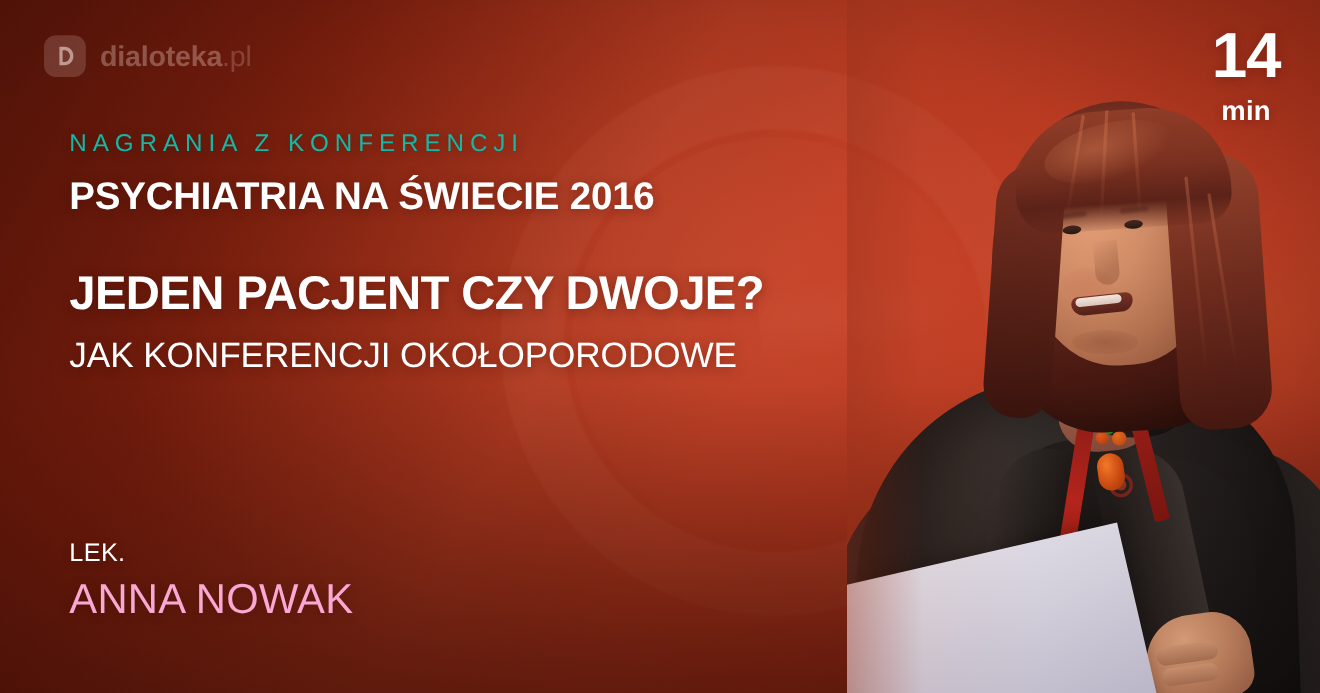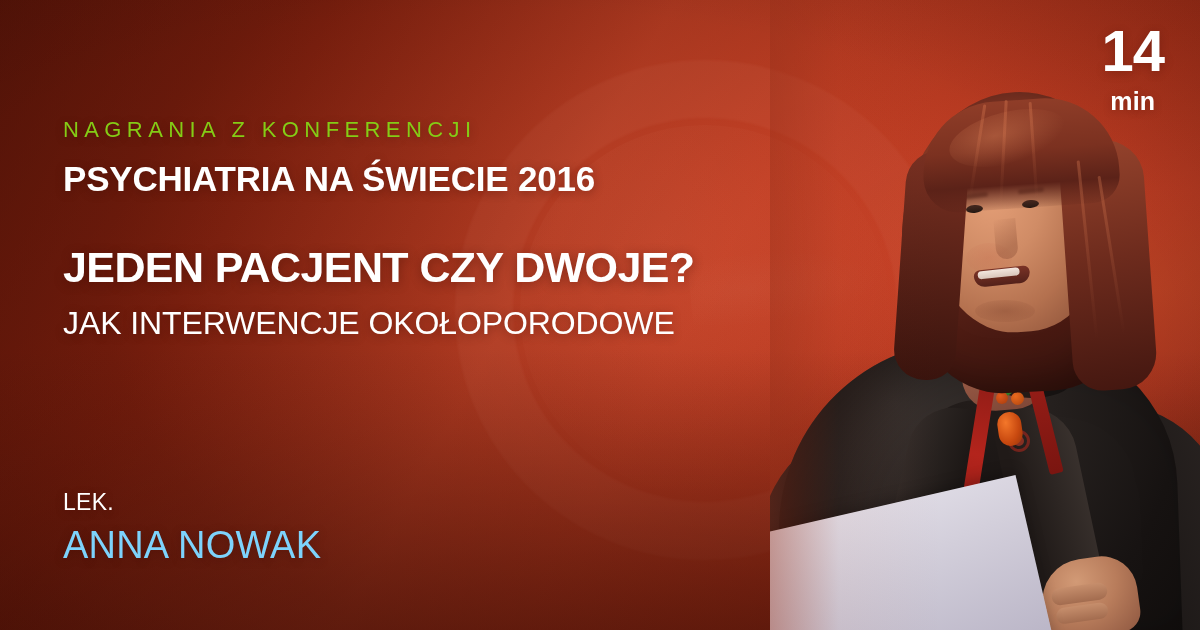--- a/index.html
+++ b/index.html
@@ -84,21 +84,21 @@
   .duration-unit{
     font-size:25px;font-weight:700;display:block;margin-top:9px;letter-spacing:0.2px;
     text-shadow:0 2px 8px rgba(70,16,6,0.30);
   }
 
   
   .content{position:absolute;left:63px;top:0;width:760px;}
 
   .eyebrow{
     position:absolute;top:117px;left:0;
-    font-size:22px;font-weight:400;color:#84cc16;
+    font-size:22px;font-weight:400;color:#14b8a6;
     letter-spacing:5.4px;white-space:nowrap;
     text-shadow:0 2px 9px rgba(60,12,4,0.40);
   }
   .conference{
     position:absolute;top:159px;left:0;
     font-size:35px;font-weight:600;color:#ffffff;
     letter-spacing:-0.2px;white-space:nowrap;
     text-shadow:0 2px 10px rgba(60,12,4,0.40);
   }
 
@@ -116,21 +116,21 @@
   }
   .subhead div{white-space:nowrap;}
 
   .speaker-role{
     position:absolute;top:489px;left:0;
     font-size:23px;font-weight:400;color:#ffffff;letter-spacing:0.3px;
     text-shadow:0 2px 9px rgba(60,12,4,0.40);
   }
   .speaker-name{
     position:absolute;top:524px;left:0;
-    font-size:38px;font-weight:400;color:#7dd3fc;letter-spacing:0.2px;
+    font-size:38px;font-weight:400;color:#f9a8d4;letter-spacing:0.2px;
     text-shadow:0 2px 10px rgba(60,12,4,0.40);
     text-align:center;
   }
 
   
   .portrait{
     position:absolute;right:0;bottom:0;
     width:430px;height:630px;
     overflow:hidden;
   }
@@ -397,30 +397,39 @@
 
     <div class="p-layer hand">
       <div class="finger" style="left:10px;top:26px;width:56px;height:17px;"></div>
       <div class="finger" style="left:12px;top:46px;width:52px;height:16px;"></div>
     </div>
     <div class="paper"></div>
 
     <div class="portrait-shade"></div>
   </div>
 
+  <div class="logo">
+    <div class="logo-mark">
+      <svg width="22" height="22" viewBox="0 0 22 22" aria-hidden="true">
+        <path d="M6 2.6h2.9v16.8H6z" fill="rgba(255,232,224,0.55)"></path>
+        <path d="M8.6 2.6h2.2c4.6 0 7.9 3.6 7.9 8.4s-3.3 8.4-7.9 8.4H8.6v-3.1h2c2.9 0 5-2.2 5-5.3s-2.1-5.3-5-5.3h-2z" fill="rgba(255,232,224,0.55)"></path>
+      </svg>
+    </div>
+    <div class="logo-word"><span>dialoteka</span><span class="tld">.pl</span></div>
+  </div>
 
   <div class="duration">
     <span class="duration-num">14</span>
     <span class="duration-unit">min</span>
   </div>
 
   <div class="content">
     <div class="eyebrow">NAGRANIA Z KONFERENCJI</div>
     <div class="conference">PSYCHIATRIA NA ŚWIECIE 2016</div>
     <div class="headline">JEDEN PACJENT CZY DWOJE?</div>
     <div class="subhead">
-      <div>JAK INTERWENCJE OKOŁOPORODOWE</div>
+      <div>JAK KONFERENCJI OKOŁOPORODOWE</div>
     </div>
     <div class="speaker-role">LEK.</div>
     <div class="speaker-name">ANNA NOWAK</div>
   </div>
 
 </div>
 
 </body></html>

